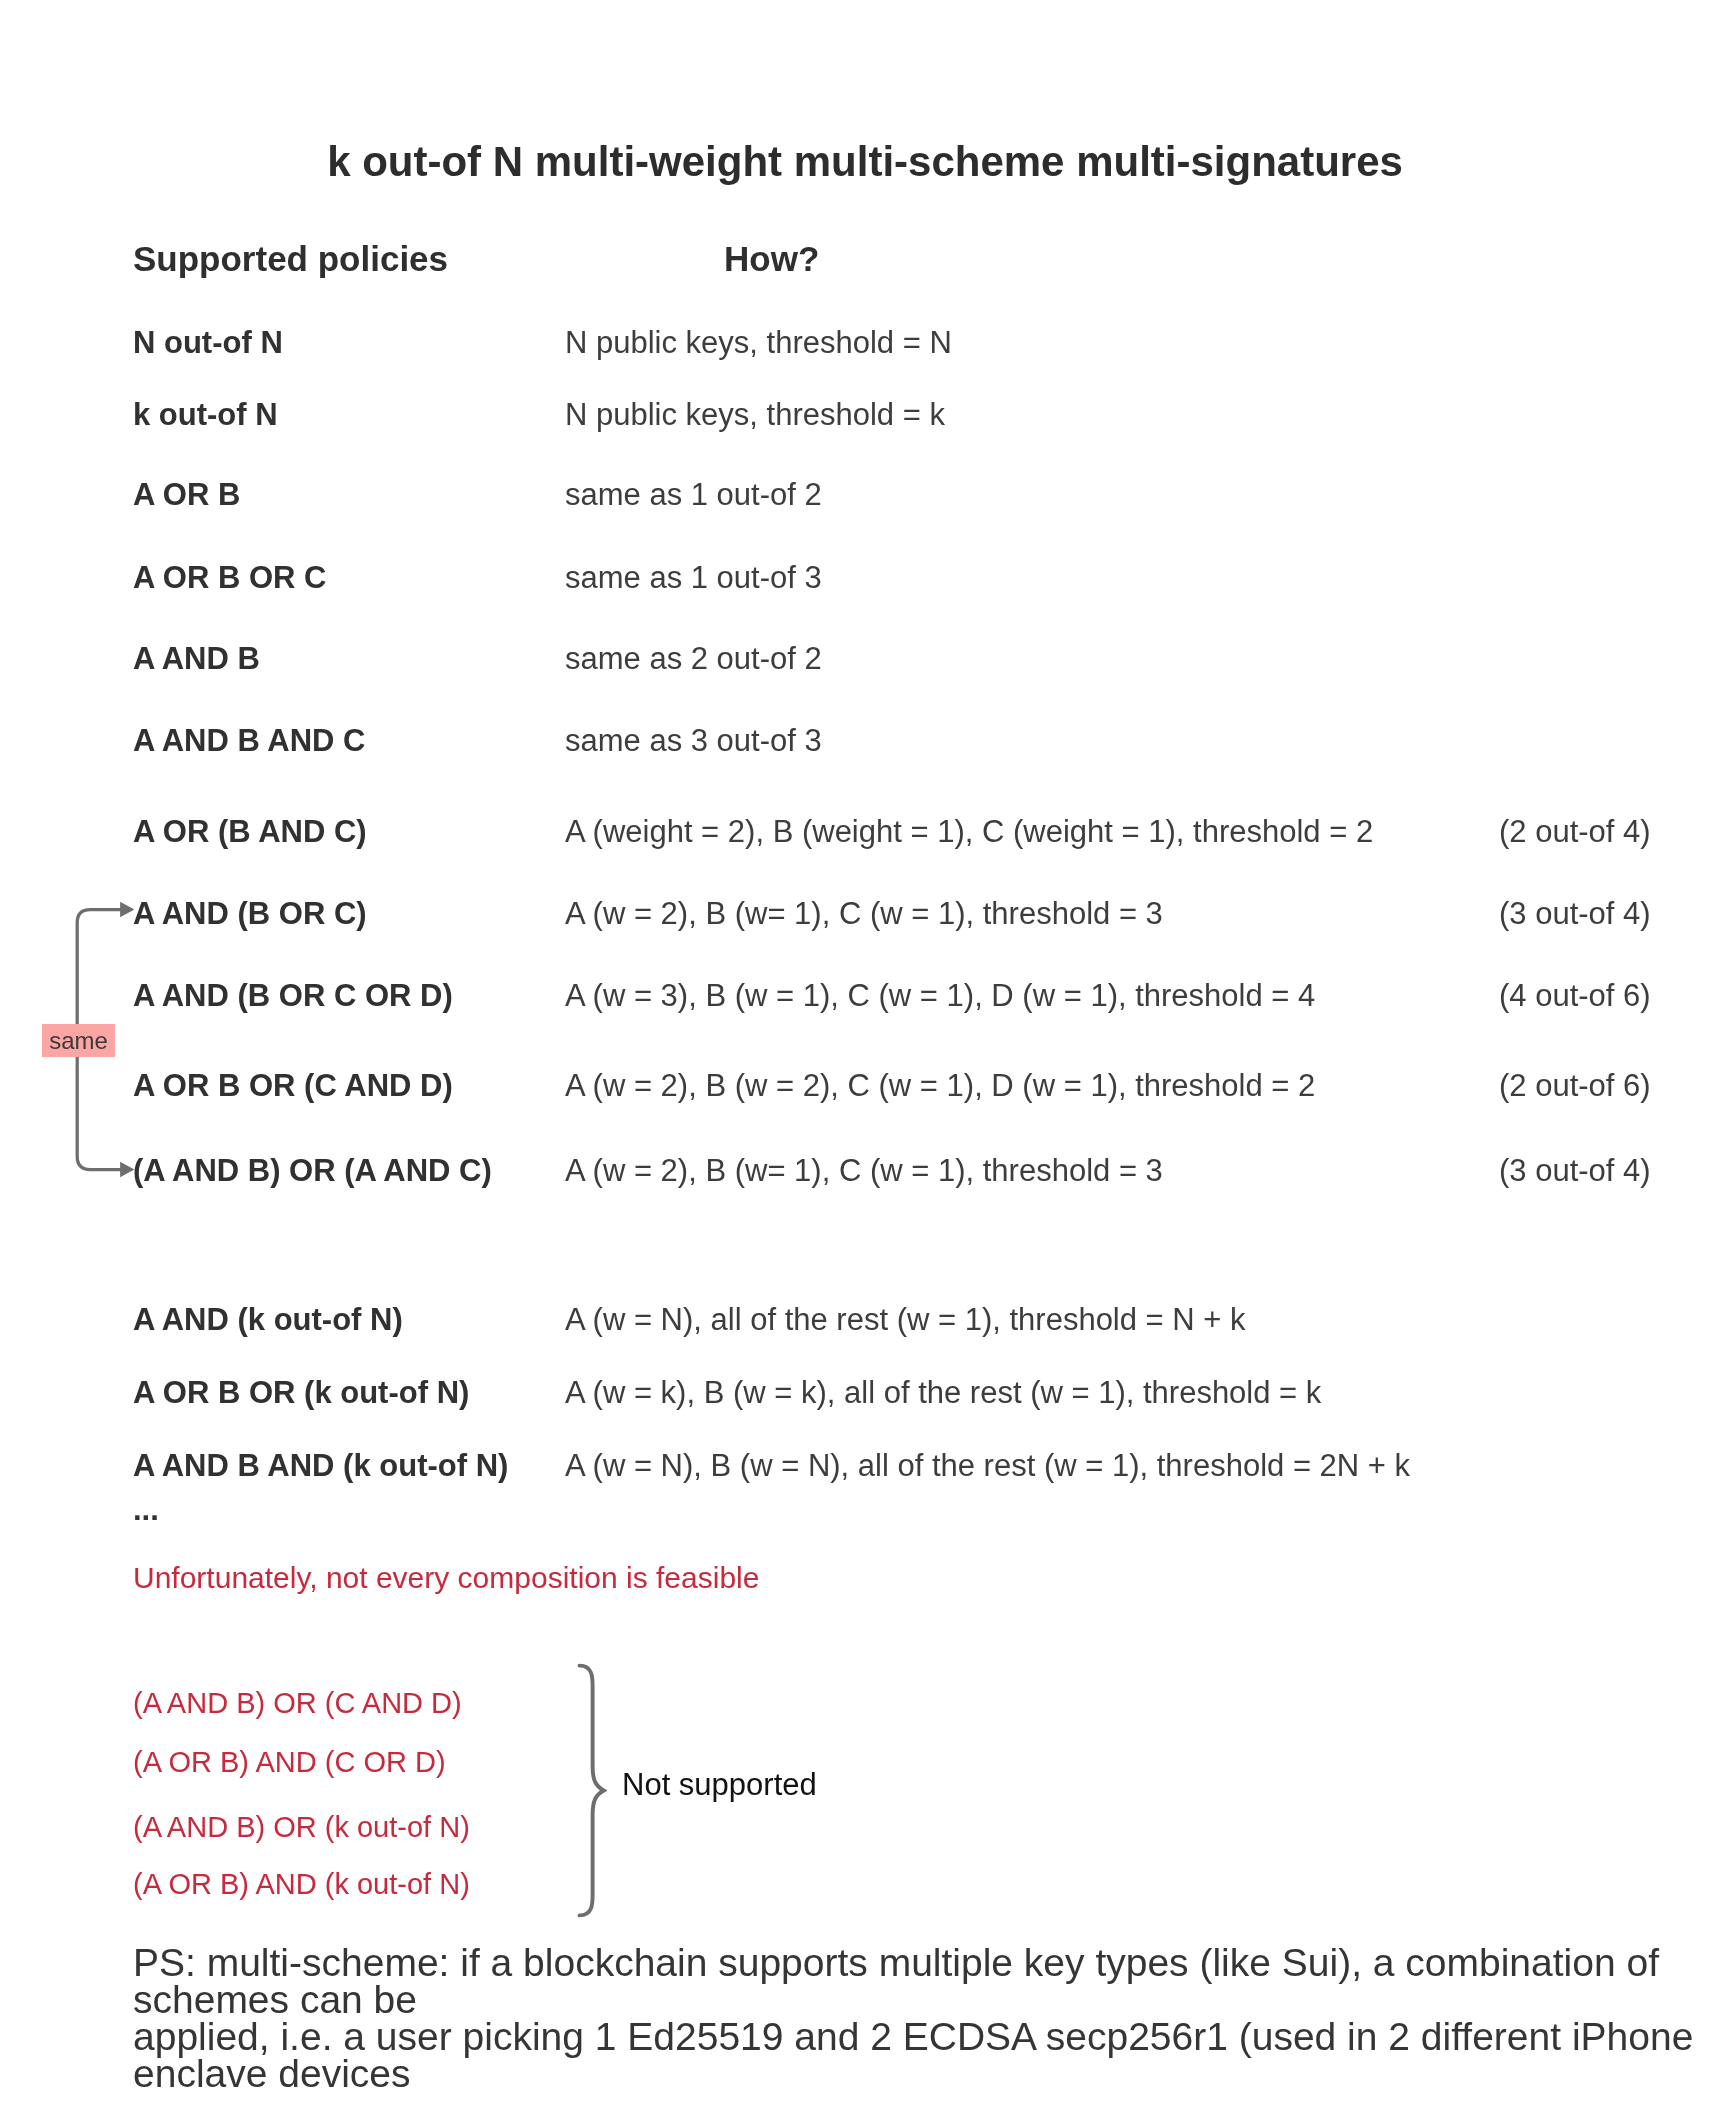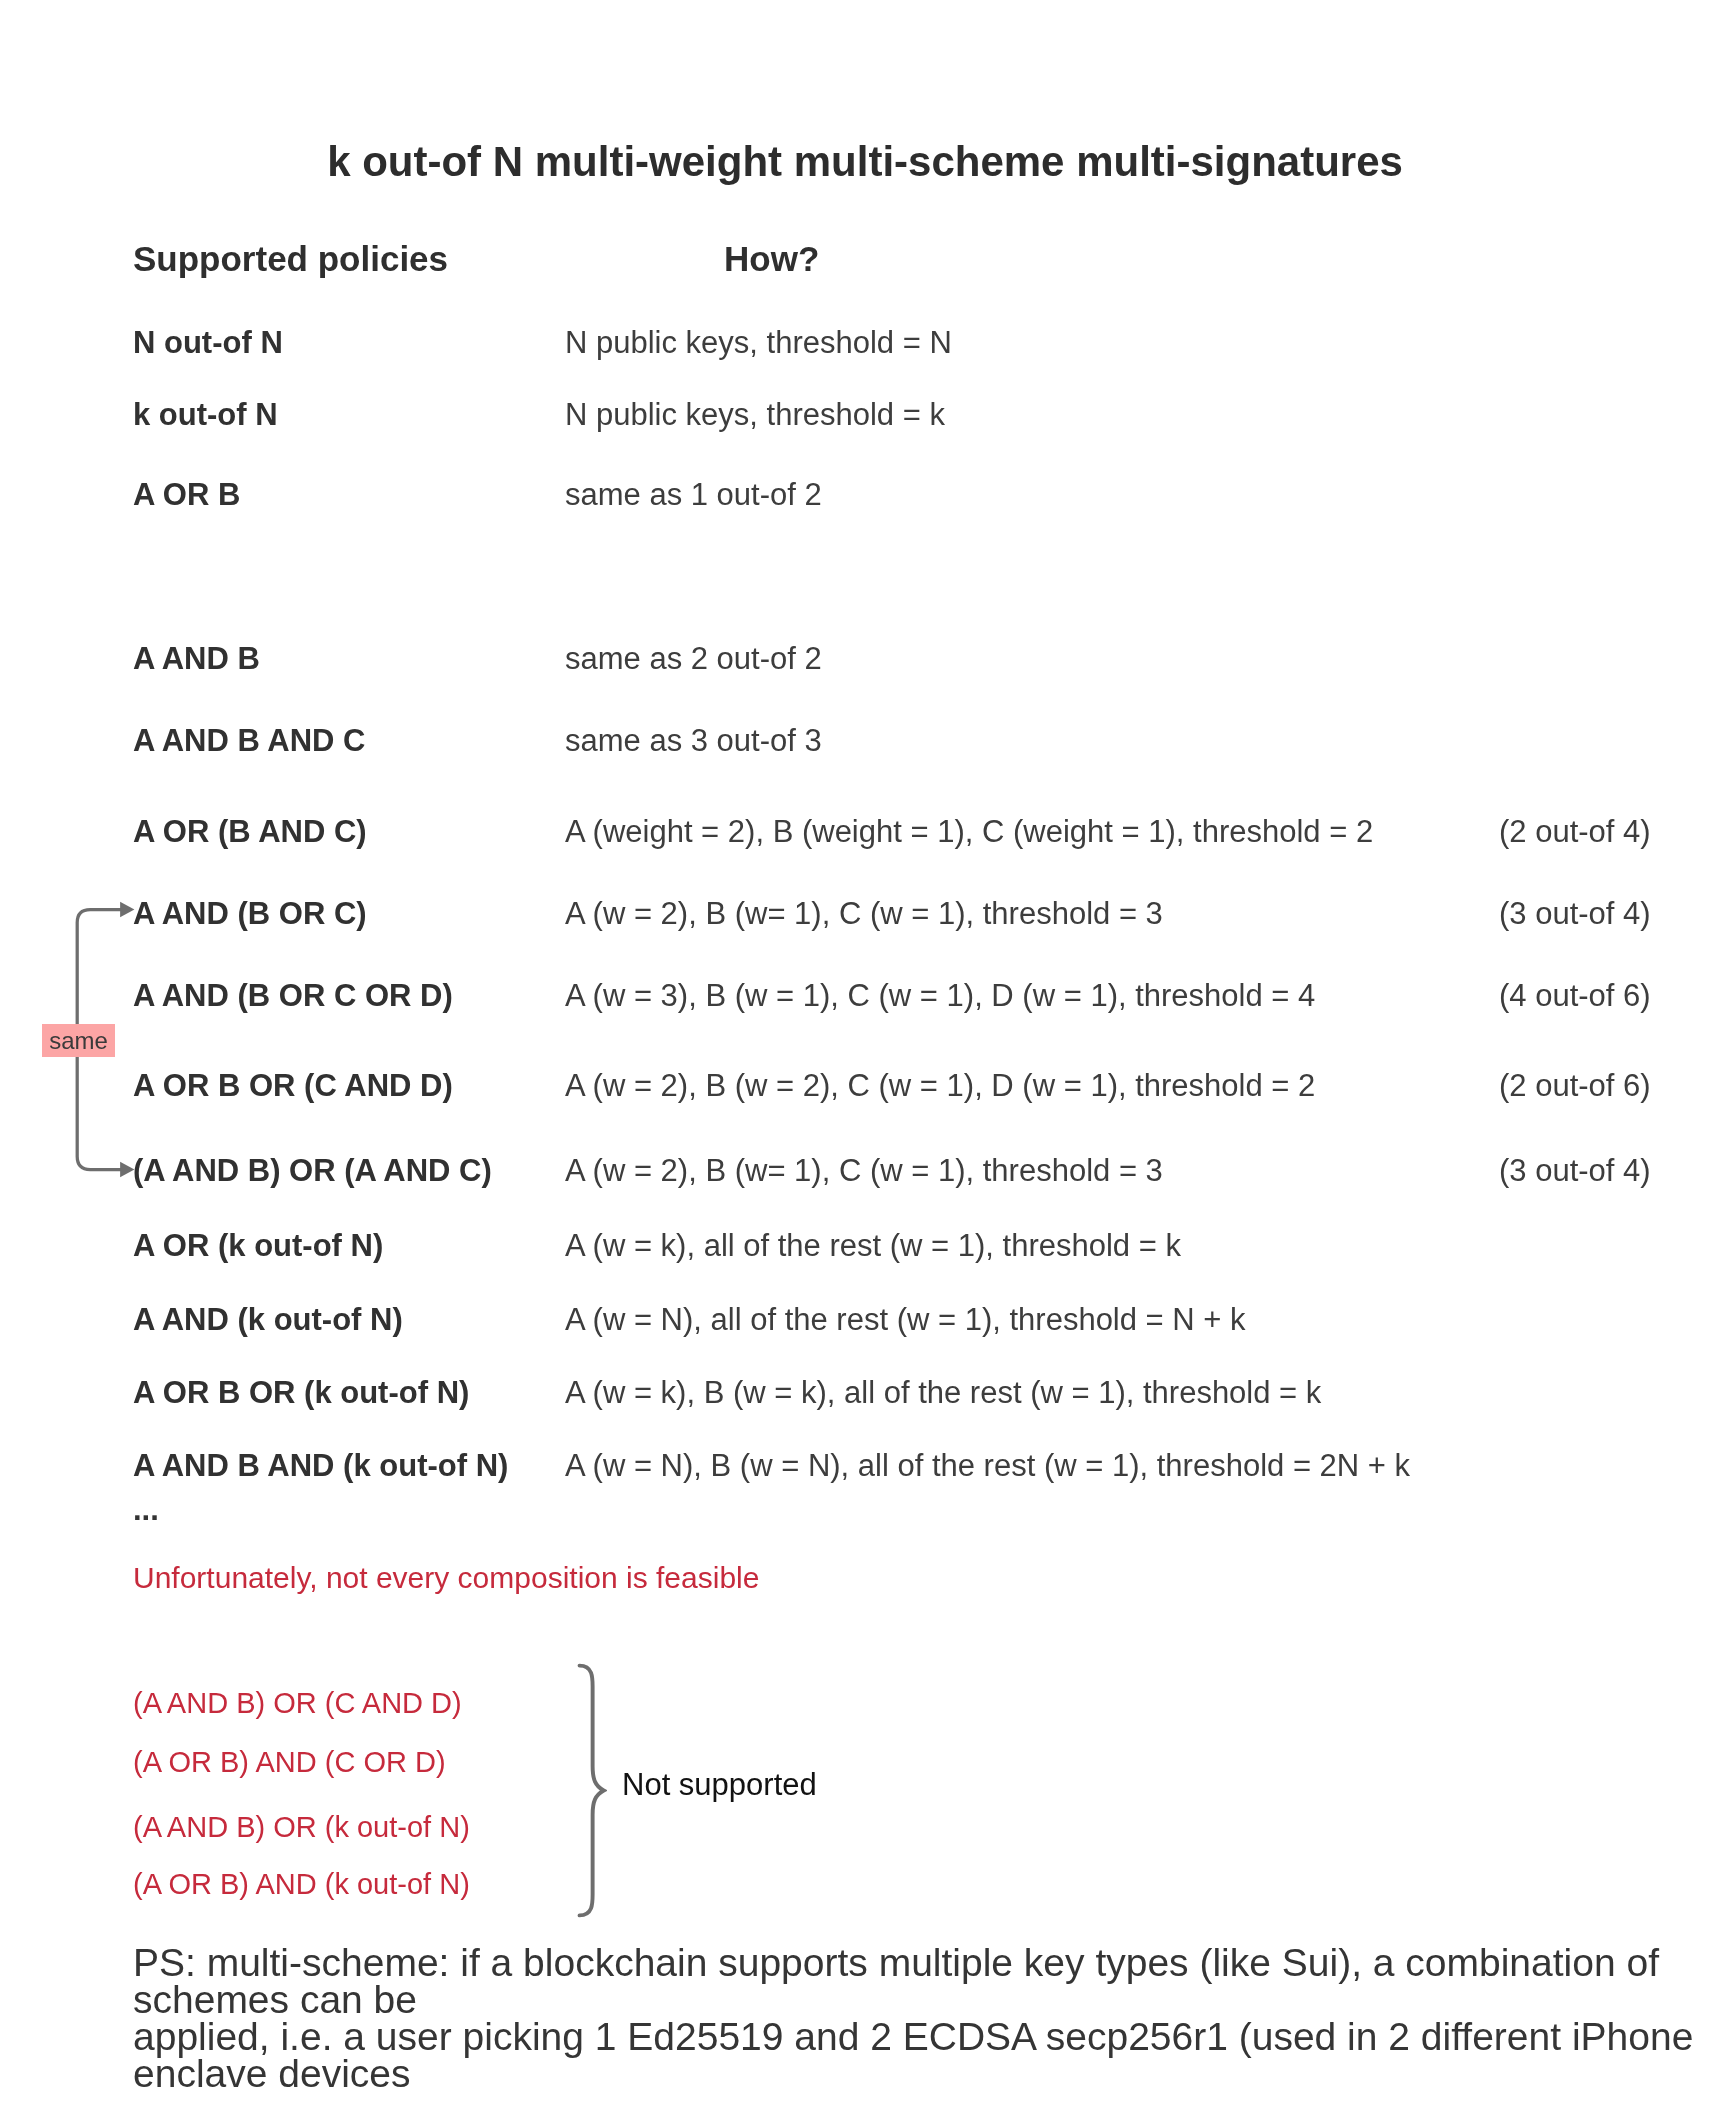--- a/index.html
+++ b/index.html
@@ -52,20 +52,25 @@
   <div class="trow" style="top:395px">
     <span class="policy">k out-of N</span>
     <span class="howcell">N public keys, threshold = k</span>
     <span class="notecell"></span>
   </div>
   <div class="trow" style="top:475px">
     <span class="policy">A OR B</span>
     <span class="howcell">same as 1 out-of 2</span>
     <span class="notecell"></span>
   </div>
+  <div class="trow" style="top:558px">
+    <span class="policy">A OR B OR C</span>
+    <span class="howcell">same as 1 out-of 3</span>
+    <span class="notecell"></span>
+  </div>
   <div class="trow" style="top:639px">
     <span class="policy">A AND B</span>
     <span class="howcell">same as 2 out-of 2</span>
     <span class="notecell"></span>
   </div>
   <div class="trow" style="top:721px">
     <span class="policy">A AND B AND C</span>
     <span class="howcell">same as 3 out-of 3</span>
     <span class="notecell"></span>
   </div>
@@ -86,25 +91,20 @@
   </div>
   <div class="trow" style="top:1066px">
     <span class="policy">A OR B OR (C AND D)</span>
     <span class="howcell">A (w = 2), B (w = 2), C (w = 1), D (w = 1), threshold = 2</span>
     <span class="notecell">(2 out-of 6)</span>
   </div>
   <div class="trow" style="top:1151px">
     <span class="policy">(A AND B) OR (A AND C)</span>
     <span class="howcell">A (w = 2), B (w= 1), C (w = 1), threshold = 3</span>
     <span class="notecell">(3 out-of 4)</span>
-  </div>
-  <div class="trow" style="top:1226px">
-    <span class="policy">A OR (k out-of N)</span>
-    <span class="howcell">A (w = k), all of the rest (w = 1), threshold = k</span>
-    <span class="notecell"></span>
   </div>
   <div class="trow" style="top:1300px">
     <span class="policy">A AND (k out-of N)</span>
     <span class="howcell">A (w = N), all of the rest (w = 1), threshold = N + k</span>
     <span class="notecell"></span>
   </div>
   <div class="trow" style="top:1373px">
     <span class="policy">A OR B OR (k out-of N)</span>
     <span class="howcell">A (w = k), B (w = k), all of the rest (w = 1), threshold = k</span>
     <span class="notecell"></span>

